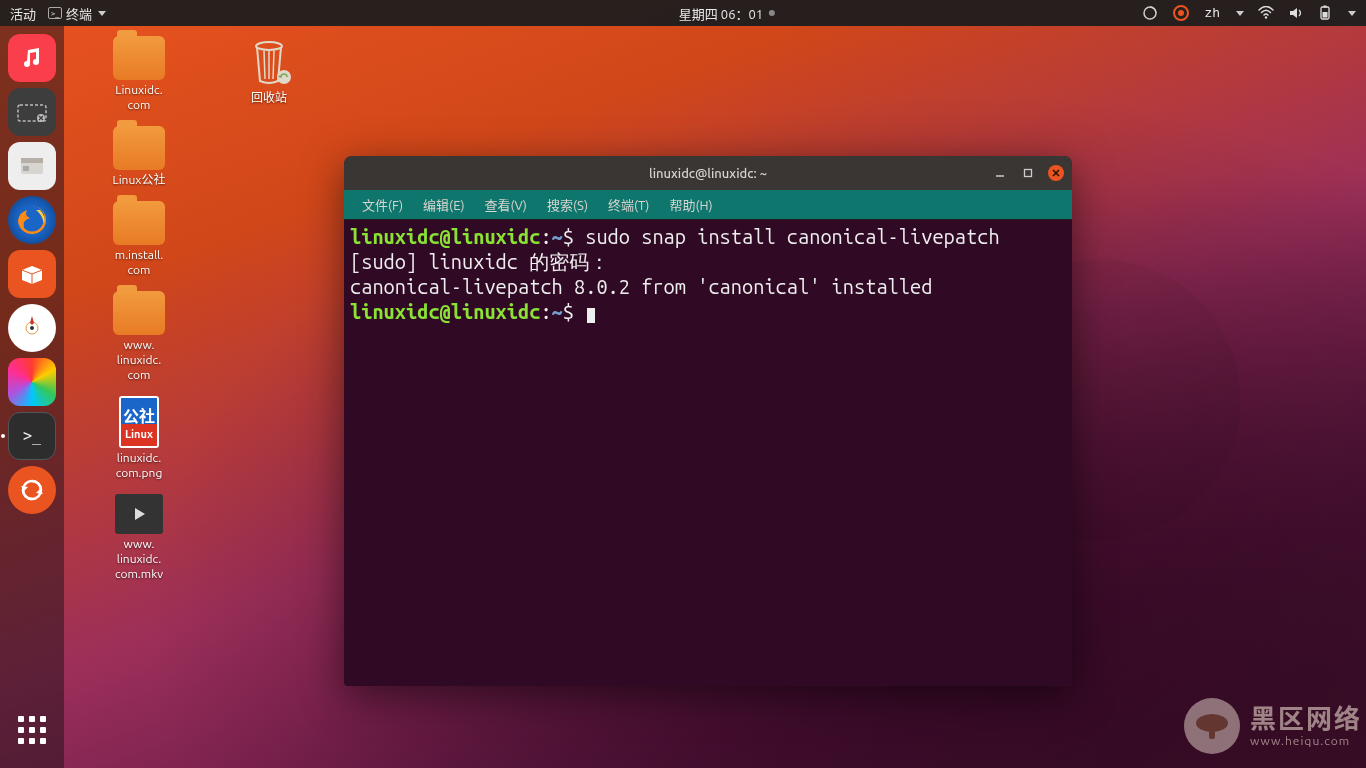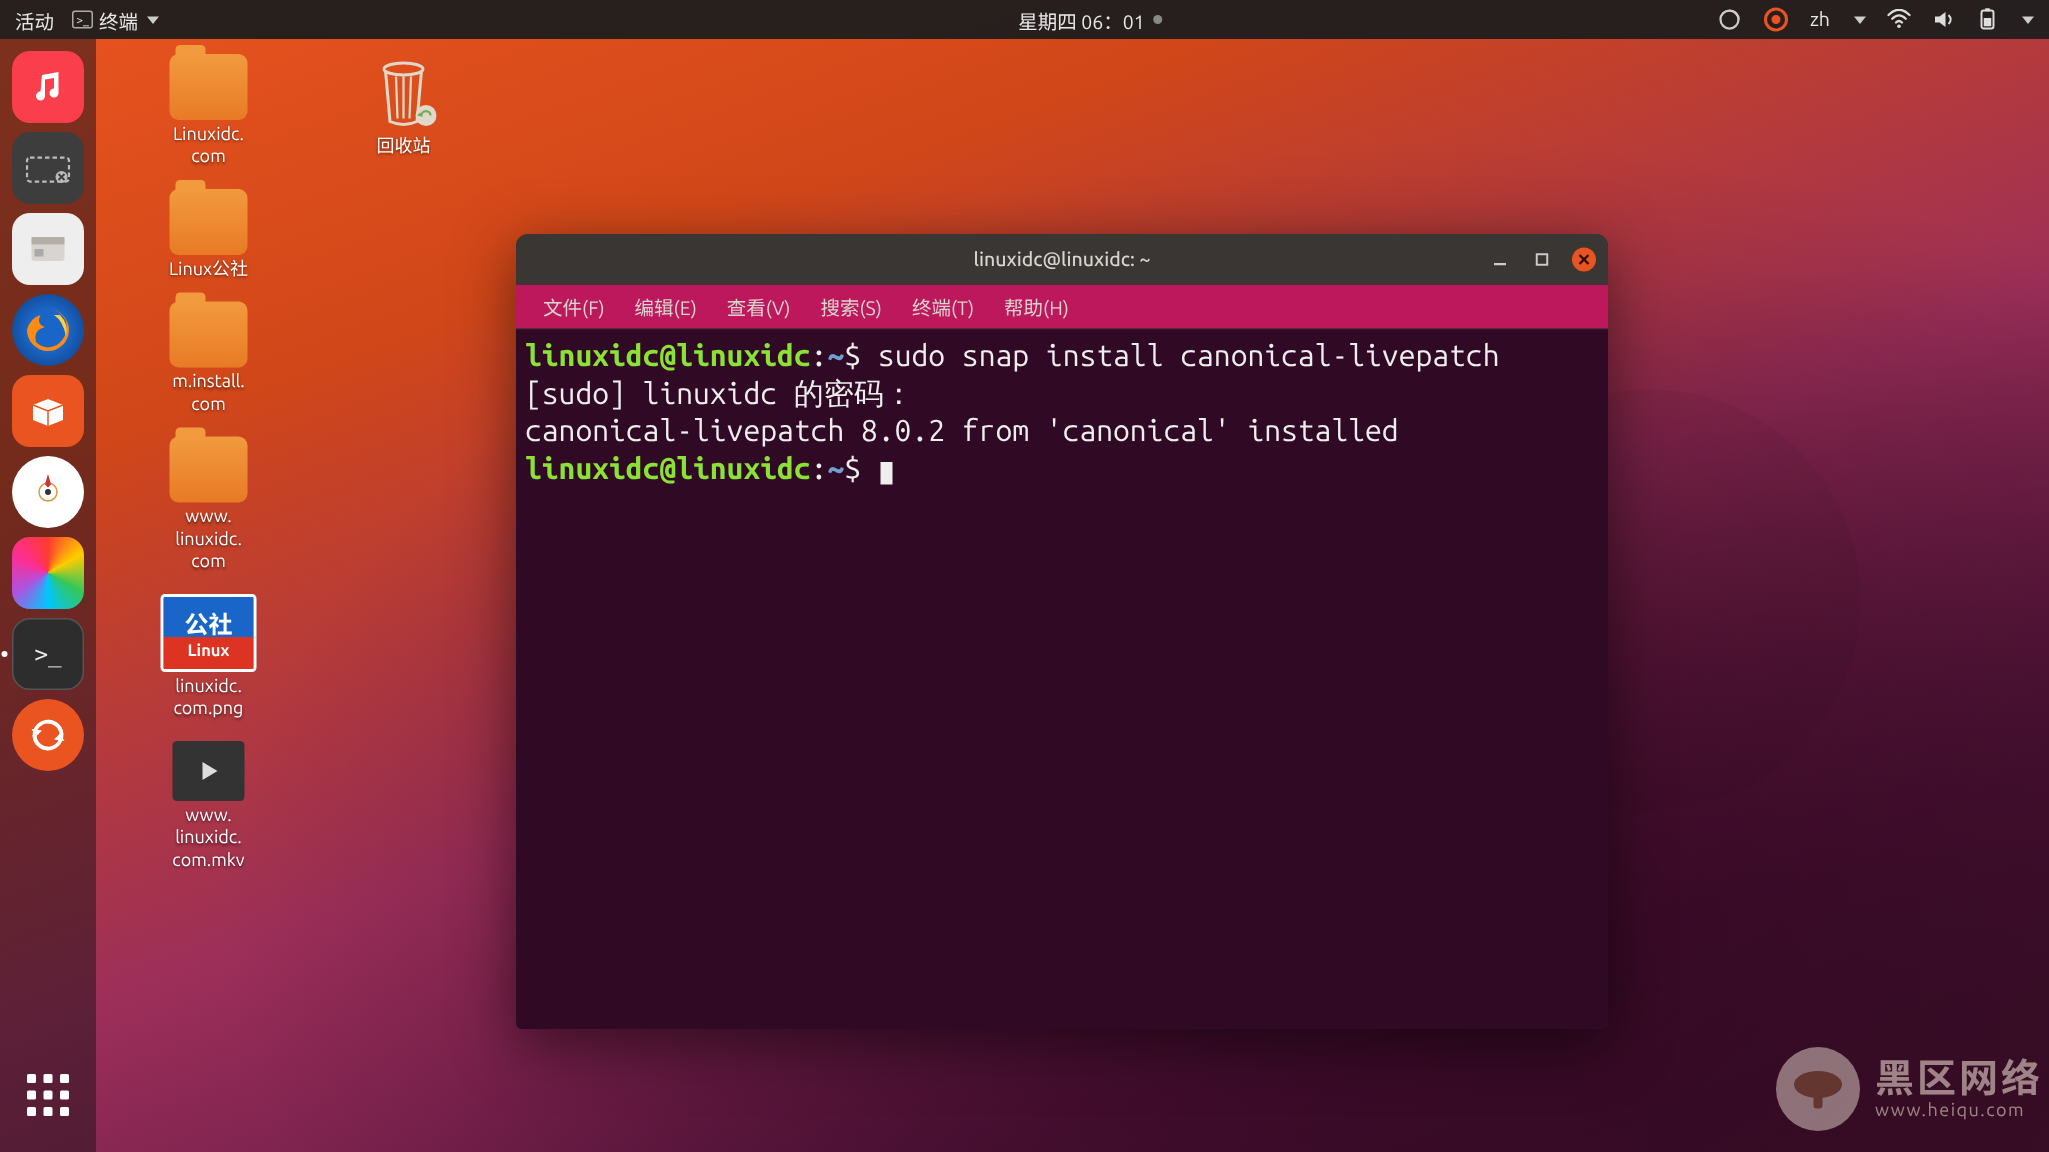--- a/index.html
+++ b/index.html
@@ -21,21 +21,21 @@
 .topbar {
   position: absolute; top: 0; left: 0; right: 0; height: 26px;
   background: rgba(30,30,30,0.95);
   display: flex; align-items: center;
   color: #e8e8e8; font-size: 13px;
   padding: 0 10px;
   z-index: 50;
 }
 .topbar-left { display: flex; align-items: center; gap: 12px; }
 .topbar-center { position: absolute; left: 50%; transform: translateX(-50%); display:flex; align-items:center; gap:6px;margin-left:44px;}
-.topbar-right { margin-left: auto; display: flex; align-items: center; gap: 14px; }
+.topbar-right { margin-left: auto; display: flex; align-items: center; gap: 14px; font-family: Liberation Mono, monospace; }
 .app-indicator { display: flex; align-items: center; gap: 4px; }
 .dot-indicator { width:6px; height:6px; background:#888; border-radius:50%; }
 .tri-down { display:inline-block; width:0; height:0; border-left:4px solid transparent; border-right:4px solid transparent; border-top:5px solid #ccc; margin-left:2px;}
 .term-icon-small { width:14px; height:12px; border:1px solid #aaa; border-radius:2px; display:inline-flex; align-items:center; justify-content:center; font-size:8px;}
 
 .dock {
   position: absolute; left: 0; top: 26px; bottom: 0; width: 64px;
   background: rgba(40,20,30,0.55);
   display: flex; flex-direction: column; align-items: center;
   padding-top: 8px; gap: 6px;
@@ -62,21 +62,21 @@
 .desktop-col2 { position:absolute; left:150px; top:10px; width:110px; display:flex; flex-direction:column; gap:14px; align-items:center; }
 .desktop-icon { width:90px; display:flex; flex-direction:column; align-items:center; gap:2px; }
 .desktop-icon .ic {
   width:52px; height:44px; border-radius:6px; display:flex; align-items:center; justify-content:center;
   font-size:26px; color:#fff;
 }
 .folder-ic { background: linear-gradient(#f29a3e,#e87b25); position:relative; border-radius:4px; }
 .folder-ic::before { content:''; position:absolute; top:-6px; left:4px; width:20px; height:8px; background:#f29a3e; border-radius:3px 3px 0 0; }
 .desktop-icon .lbl { color:#fff; font-size:12px; text-align:center; line-height:1.25; text-shadow:0 1px 2px rgba(0,0,0,0.6); white-space:pre-line; }
 .trash-ic { width:52px; height:52px; display:flex; align-items:center; justify-content:center; }
-.img-thumb { width:64px; height:52px; background:#fff; border:2px solid #fff; border-radius:3px; display:flex; align-items:center; justify-content:center; font-size:11px; font-weight:bold; color:#2a6; overflow:hidden; }
+.img-thumb { width:40px; height:52px; background:#fff; border:2px solid #fff; border-radius:3px; display:flex; align-items:center; justify-content:center; font-size:11px; font-weight:bold; color:#2a6; overflow:hidden; }
 .img-thumb-inner { width:100%; height:100%; background:linear-gradient(#1a66c8 0%,#1a66c8 55%,#d32 55%,#d32 100%); display:flex; flex-direction:column; align-items:center; justify-content:center; color:#fff; font-size:14px; font-weight:bold; }
 .vid-thumb { width:48px; height:40px; background:#333; border-radius:3px; display:flex; align-items:center; justify-content:center; color:#ddd; }
 
 .window {
   position: absolute; left: 280px; top: 130px; width: 728px; height: 530px;
   background: #2d2d2d; border-radius: 8px 8px 4px 4px;
   box-shadow: 0 10px 40px rgba(0,0,0,0.5);
   display:flex; flex-direction:column;
   overflow:hidden;
   z-index:30;
@@ -86,21 +86,21 @@
   color:#d8d4cf; font-size:13px; position:relative; border-radius:8px 8px 0 0;
 }
 .titlebar-title { width:100%; text-align:center; font-weight:500; }
 .win-controls { position:absolute; right:8px; display:flex; gap:12px; align-items:center; }
 .win-btn { width:16px; height:16px; border-radius:50%; display:flex; align-items:center; justify-content:center; font-size:11px; color:#2a2a2a; }
 .win-btn.min { background:transparent; color:#ccc; }
 .win-btn.max { background:transparent; color:#ccc; }
 .win-btn.close { background:#e95420; color:#3a1a10; font-weight:bold; }
 
 .menubar {
-  height: 30px; background:#be185d; display:flex; align-items:center; gap:4px;
+  height: 30px; background:#0f766e; display:flex; align-items:center; gap:4px;
   padding:0 10px; color:#d8d4cf; font-size:13px;
   border-bottom:1px solid #222;
 }
 .menubar span { padding:3px 8px; border-radius:3px; }
 
 .terminal-body {
   flex:1; background:#300a24; background:#2c001e; background:#300a24;
   padding:4px 6px;
   font-family: "Ubuntu Mono","DejaVu Sans Mono",monospace;
   font-size:20px; line-height:1.25; color:#eee;

